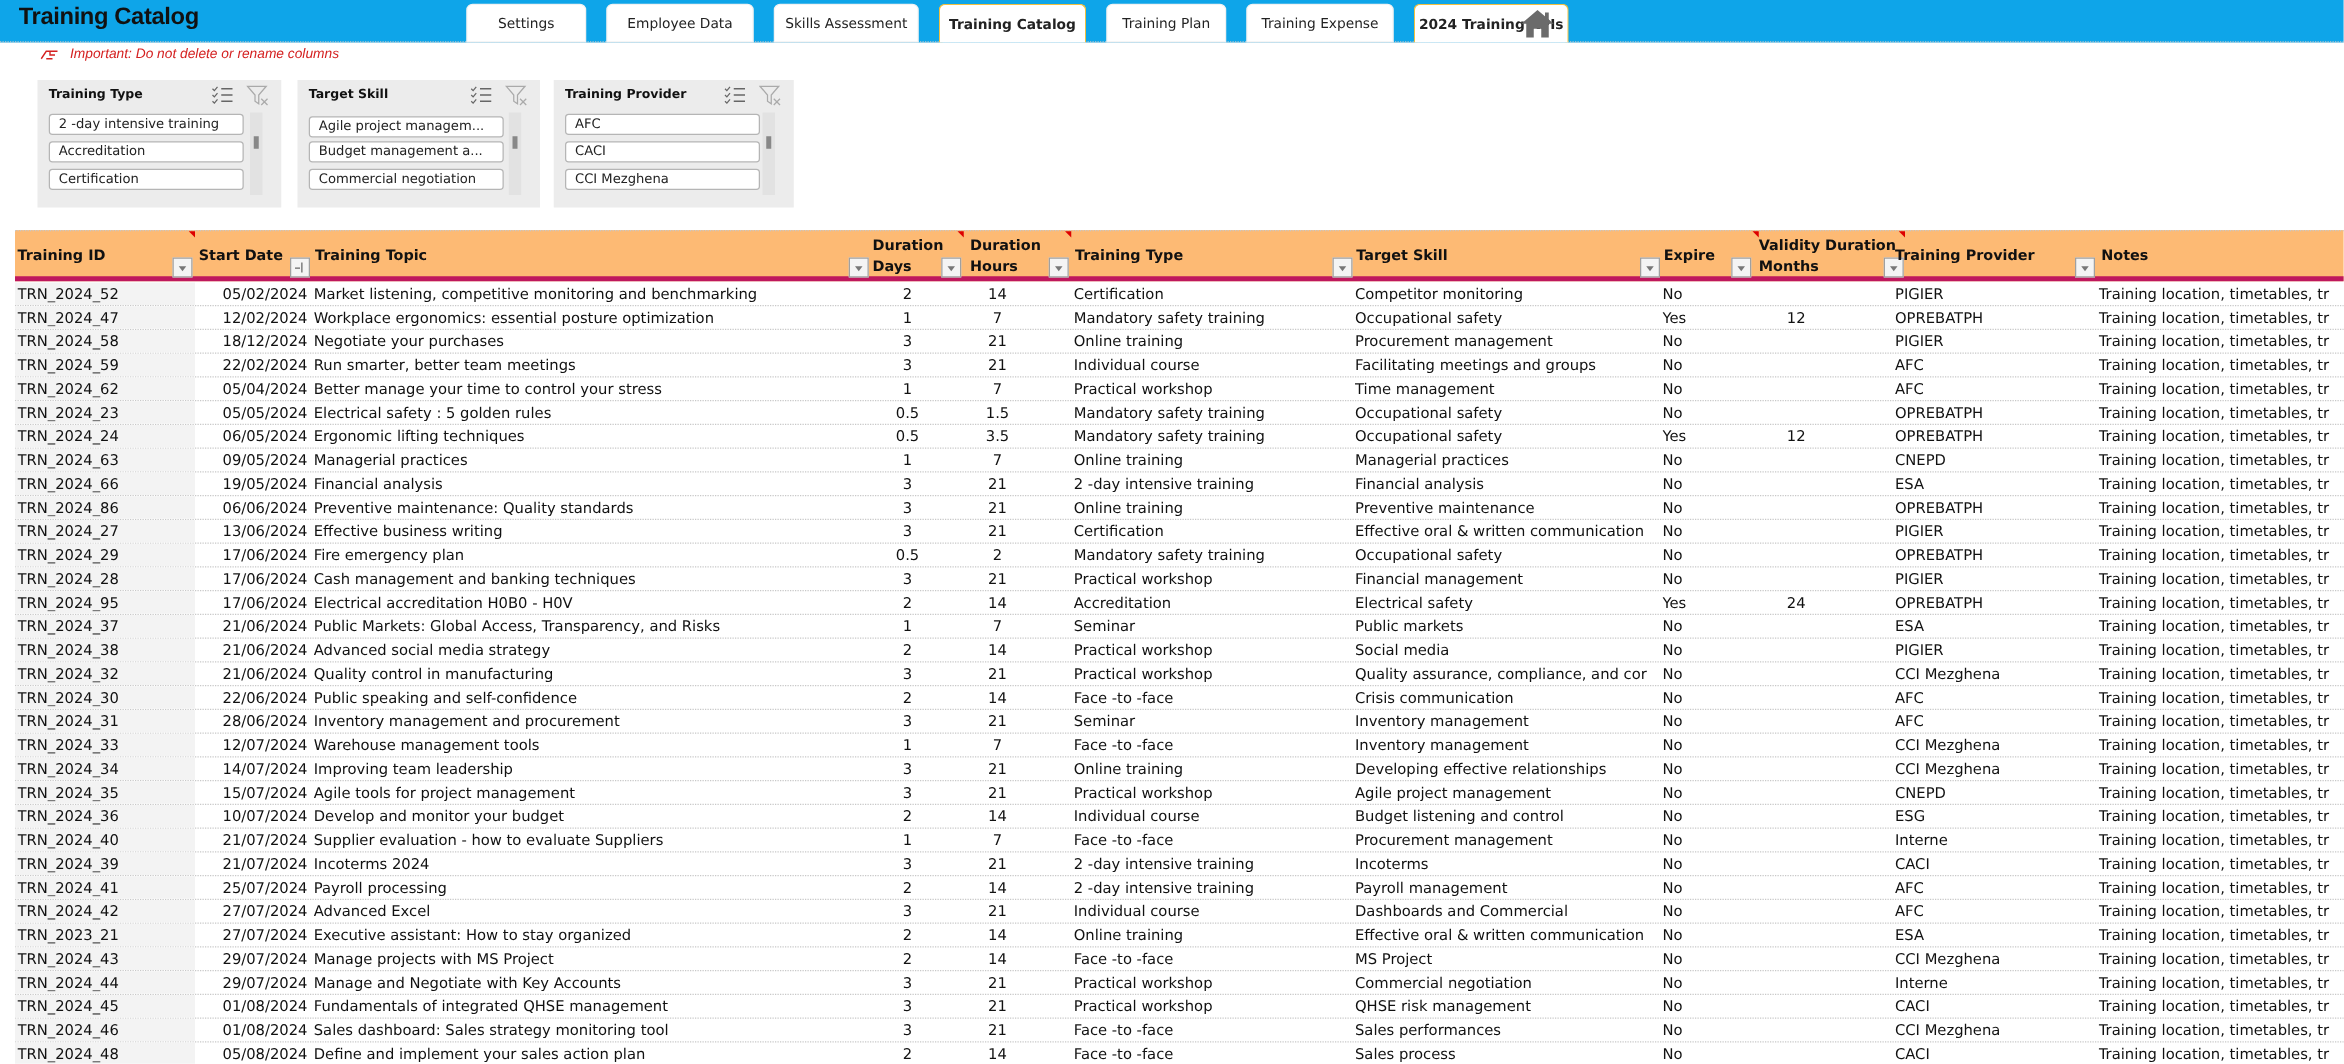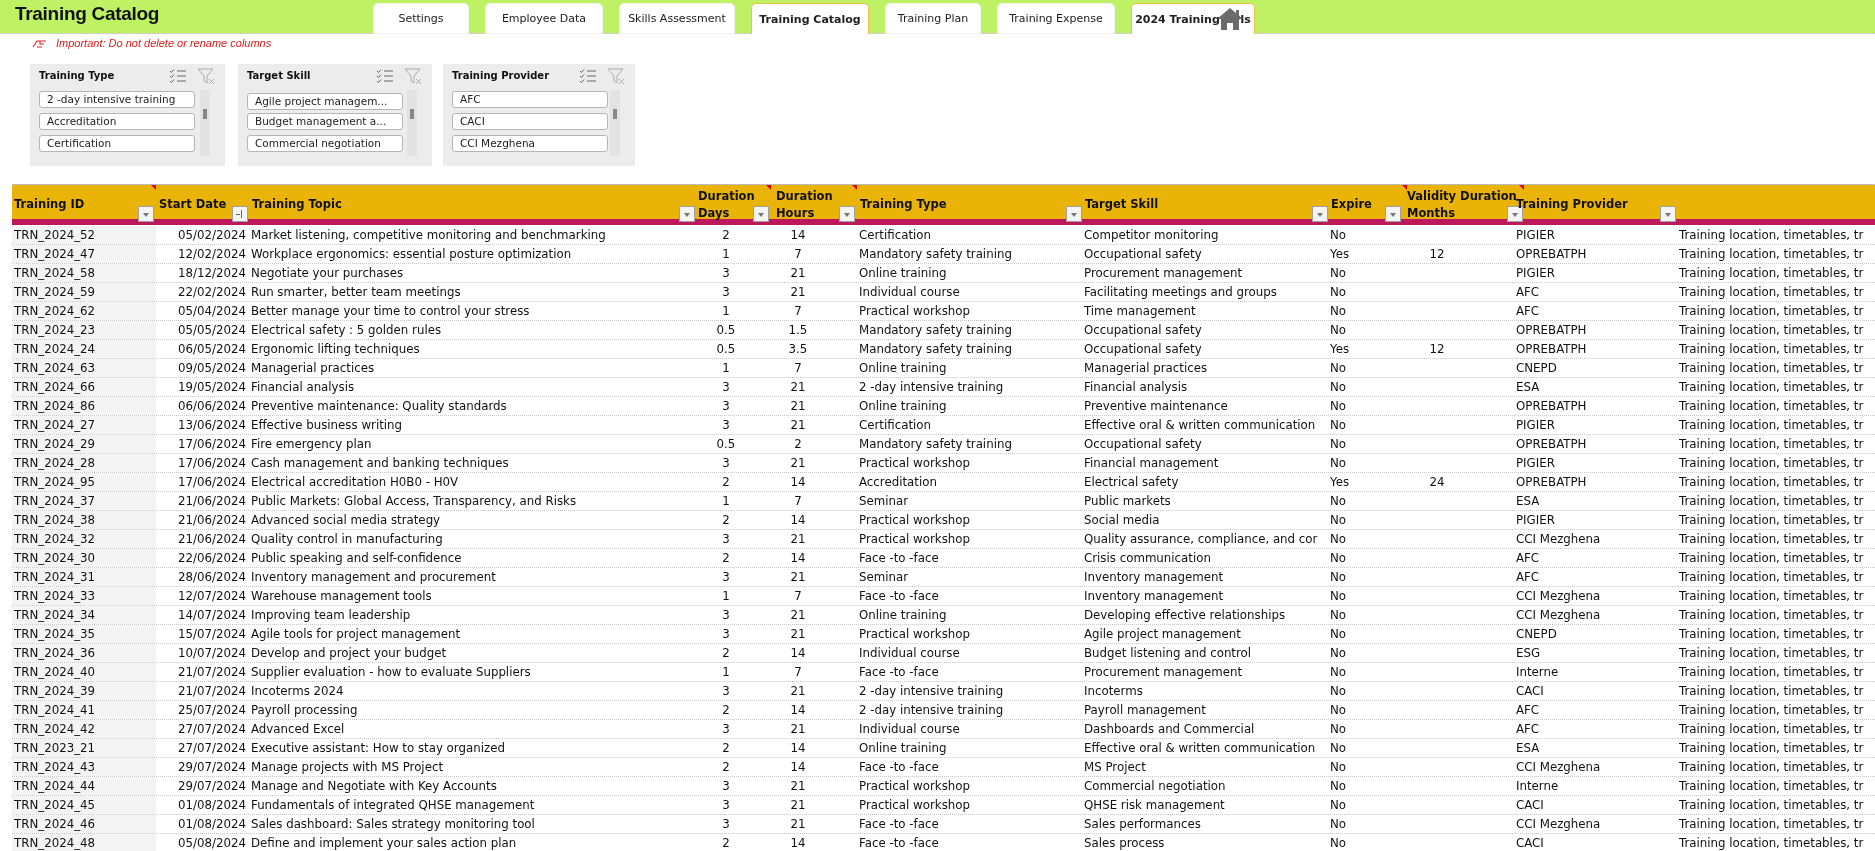--- a/index.html
+++ b/index.html
@@ -1,37 +1,37 @@
 <!DOCTYPE html>
 <html><head>
 <meta charset="utf-8">
 <style>
   * { box-sizing: border-box; margin: 0; padding: 0; }
   html, body { width: 1875px; height: 851px; overflow: hidden; background: #ffffff; }
   body { font-family: "Liberation Sans", sans-serif; color: #111; position: relative; }
 
-  .topbar { position: absolute; left: 0; top: 0; width: 1875px; height: 34px; background: #bef264; border-bottom: 1px dotted #c8c8c8; }
+  .topbar { position: absolute; left: 0; top: 0; width: 1875px; height: 34px; background: #0ea5e9; border-bottom: 1px dotted #c8c8c8; }
   .page-title { position: absolute; left: 15px; top: 3px; font-family: "Liberation Sans", sans-serif; font-weight: bold; font-size: 19px; color: #111; letter-spacing: -0.3px; }
   .tabs { position: absolute; left: 373px; top: 3px; display: flex; gap: 16px; }
   .tab { height: 31px; background: #ffffff; border-radius: 5px 5px 0 0; font-size: 12px; display: flex; align-items: center; justify-content: center; color: #222; cursor: pointer; border: 1px solid #f2f2f2; font-family: "DejaVu Sans", sans-serif; font-size: 11px; }
   .tab.active { border: 1px solid #f0c040; border-bottom: none; font-weight: bold; }
   .home { position: absolute; left: 1215px; top: 7px; width: 30px; height: 24px; cursor: pointer; }
 
   .warning { position: absolute; left: 32px; top: 37px; color: #d42020; font-style: italic; font-size: 11px; display: flex; align-items: center; gap: 8px; }
 
   .slicer { position: absolute; top: 64px; height: 102px; background: #ececec; }
   .slicer-title { position: absolute; left: 9px; top: 6px; font-weight: bold; font-size: 11px; color: #111; font-family: "DejaVu Sans", sans-serif; font-size: 10px; }
   .slicer-multi { position: absolute; top: 4px; width: 18px; height: 18px; cursor: pointer; }
   .slicer-clear { position: absolute; top: 4px; width: 18px; height: 18px; cursor: pointer; }
   .slicer-item { position: absolute; left: 9px; width: 156px; height: 17px; background: #fff; border: 1px solid #b5b5b5; border-radius: 3px; font-size: 11px; padding-left: 7px; line-height: 15px; white-space: nowrap; overflow: hidden; cursor: pointer; font-family: "DejaVu Sans", sans-serif; font-size: 10.5px; color: #222; }
   .slicer-scroll { position: absolute; top: 45px; width: 4px; height: 10px; background: #888; cursor: pointer; }
   .slicer-scrolltrack { position: absolute; top: 26px; width: 10px; height: 66px; background: #e2e2e2; }
 
   .table-wrap { position: absolute; left: 12px; top: 184px; width: 1863px; }
-  .hdr { position: absolute; top: 0; height: 41px; border-top: 1px dotted #c8c8c8; border-bottom: 6px solid #be185d; width: 1863px; background: #eab308; text-decoration: underline; }
+  .hdr { position: absolute; top: 0; height: 41px; border-top: 1px dotted #c8c8c8; border-bottom: 4px solid #be185d; width: 1863px; background: #fdba74; text-decoration: underline; }
   .hcell { position: absolute; top: 0; height: 39px; font-weight: bold; font-size: 12px; color: #111; font-family: "DejaVu Sans", sans-serif; font-size: 11.5px; }
   .hcell .lbl { position: absolute; left: 2px; top: 12px; white-space: nowrap; }
   .hcell .lbl2 { position: absolute; left: 2px; top: 3px; line-height: 17px; white-space: nowrap; }
   .fbtn { position: absolute; top: 21px; width: 16px; height: 16px; border: 1px solid #a0a0a0; background: #f4f4f4; cursor: pointer; }
   .fbtn::after { content: ""; position: absolute; left: 4px; top: 6px; border-left: 3.5px solid transparent; border-right: 3.5px solid transparent; border-top: 4px solid #777; }
   .fbtn.sorted::after { display: none; }
   .fbtn.sorted .s1 { position: absolute; left: 3px; top: 7px; width: 4px; height: 1px; background: #666; }
   .fbtn.sorted .s2 { position: absolute; left: 8px; top: 3px; width: 1px; height: 8px; background: #666; }
   .redmark { position: absolute; top: 0; width: 0; height: 0; border-top: 5px solid #d00; border-left: 5px solid transparent; }
 
@@ -174,20 +174,23 @@
     <div class="hcell" style="left:1393px;width:120px">
       <span class="lbl2"><span>Validity Duration</span><br><span>Months</span></span>
       <div class="fbtn" style="left:102px"></div>
       <div class="redmark" style="left:-3px"></div>
       <div class="redmark" style="left:114px"></div>
     </div>
     <div class="hcell" style="left:1502px;width:164px">
       <span class="lbl">Training Provider</span>
       <div class="fbtn" style="left:146px"></div>
     </div>
+    <div class="hcell" style="left:1667px;width:196px">
+      <span class="lbl">Notes</span>
+    </div>
   </div>
   <div class="rows" id="rows">
       <div class="row">
         <div class="c-id-bg"></div>
         <div class="c c-id">TRN_2024_52</div>
         <div class="c c-date">05/02/2024</div>
         <div class="c c-topic">Market listening, competitive monitoring and benchmarking</div>
         <div class="c c-days">2</div>
         <div class="c c-hours">14</div>
         <div class="c c-type">Certification</div>
@@ -488,21 +491,21 @@
         <div class="c c-skill">Agile project management</div>
         <div class="c c-expire">No</div>
         <div class="c c-valid"></div>
         <div class="c c-prov">CNEPD</div>
         <div class="c c-notes">Training location, timetables, tr</div>
       </div>
       <div class="row">
         <div class="c-id-bg"></div>
         <div class="c c-id">TRN_2024_36</div>
         <div class="c c-date">10/07/2024</div>
-        <div class="c c-topic">Develop and project your budget</div>
+        <div class="c c-topic">Develop and monitor your budget</div>
         <div class="c c-days">2</div>
         <div class="c c-hours">14</div>
         <div class="c c-type">Individual course</div>
         <div class="c c-skill">Budget listening and control</div>
         <div class="c c-expire">No</div>
         <div class="c c-valid"></div>
         <div class="c c-prov">ESG</div>
         <div class="c c-notes">Training location, timetables, tr</div>
       </div>
       <div class="row">

